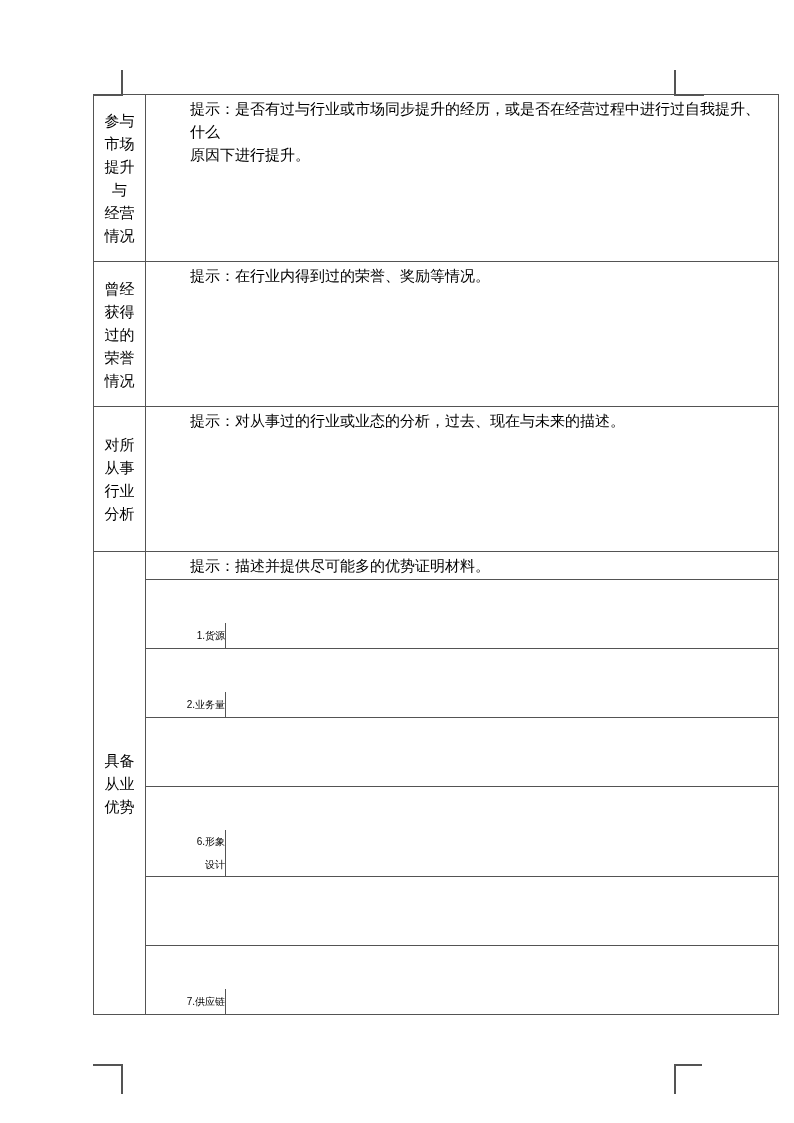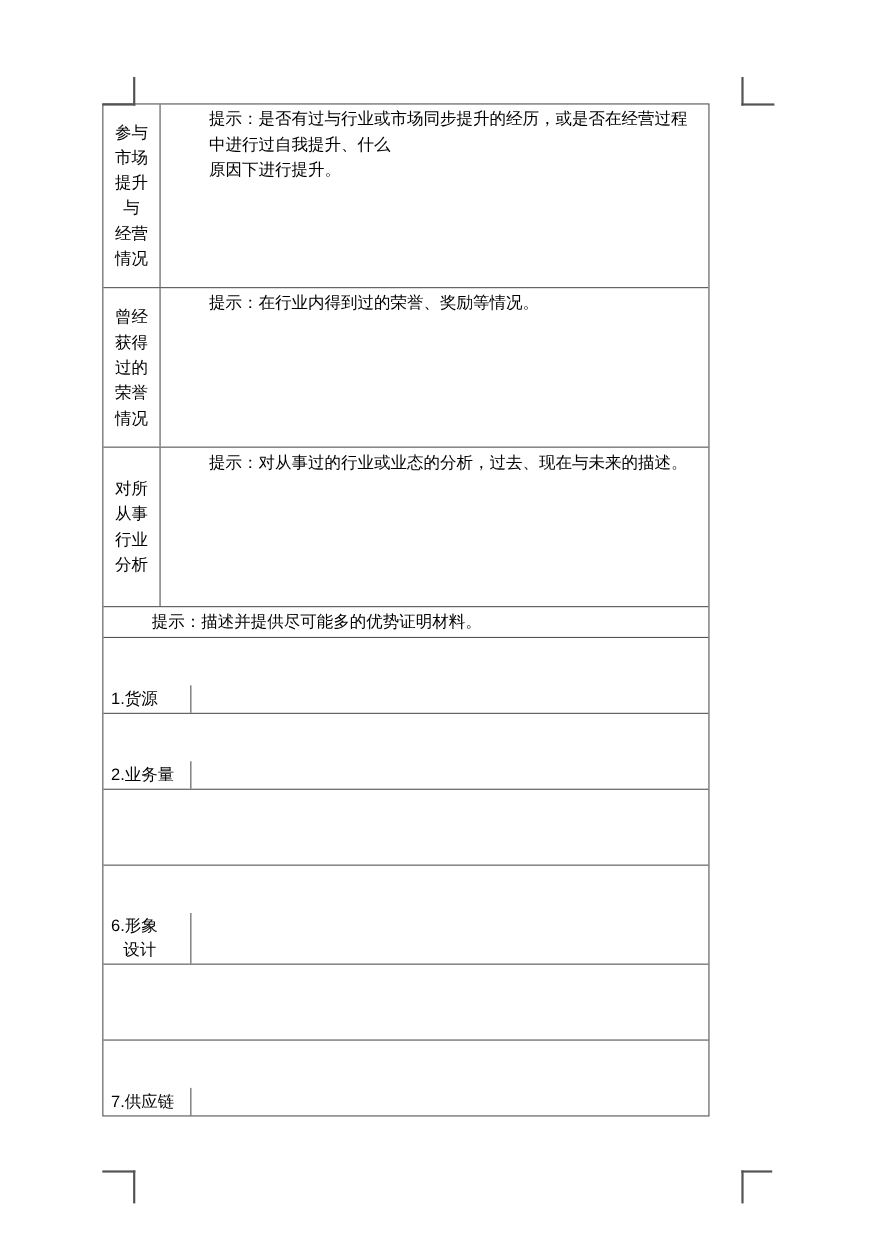--- a/index.html
+++ b/index.html
@@ -25,21 +25,21 @@
   .crop.tl{left:93px;top:70px;width:28px;height:24px;
     border-right:2px solid var(--border);border-bottom:2px solid var(--border);}
   .crop.tr{left:674px;top:70px;width:28px;height:24px;
     border-left:2px solid var(--border);border-bottom:2px solid var(--border);}
   .crop.bl{left:93px;top:1064px;width:28px;height:28px;
     border-right:2px solid var(--border);border-top:2px solid var(--border);}
   .crop.br{left:674px;top:1064px;width:26px;height:28px;
     border-left:2px solid var(--border);border-top:2px solid var(--border);}
   
   .form-table{
-    position:absolute;left:93px;top:94px;width:552px;height:921px;
+    position:absolute;left:93px;top:94px;width:686px;height:921px;
     border:1px solid var(--border);
     box-sizing:border-box;
     display:flex;flex-direction:column;
   }
   .trow{display:flex;box-sizing:border-box;}
   .trow.r1{height:167px;border-bottom:1px solid var(--border);}
   .trow.r2{height:145px;border-bottom:1px solid var(--border);}
   .trow.r3{height:145px;border-bottom:1px solid var(--border);}
   .trow.r4{flex:1;}
   .hcell{
@@ -66,21 +66,21 @@
   .subrow{
     flex:1;display:flex;box-sizing:border-box;
     border-bottom:1px solid var(--border);
   }
   .subrow:last-child{border-bottom:none;}
   .slabel{
     width:80px;min-width:80px;box-sizing:border-box;
     border-right:1px solid var(--border);
     display:flex;flex-direction:column;justify-content:center;
     padding-left:7px;
-    font-size:15px;line-height:23px;
+    font-size:10px;line-height:23px;align-items:flex-end;
   }
   .slabel .line:nth-child(2){padding-left:11px;font-family:Liberation Serif, serif;}
   .sval{flex:1;}
 </style>
 </head>
 <body>
 
 <div class="page">
 
   <div class="crop tl"></div>
@@ -130,20 +130,25 @@
           <div class="line">分析</div>
         </div>
       <div class="ccell">
         <div class="hint">
             <div class="line">提示：对从事过的行业或业态的分析，过去、现在与未来的描述。</div>
           </div>
       </div>
     </div>
 
     <div class="trow r4">
+      <div class="hcell">
+          <div class="line">具备</div>
+          <div class="line">从业</div>
+          <div class="line">优势</div>
+        </div>
       <div class="ccell col">
         <div class="subheader">
           <div class="hint">
               <div class="line">提示：描述并提供尽可能多的优势证明材料。</div>
             </div>
         </div>
         <div class="subrow">
           <div class="slabel">
               <div class="line">1.货源</div>
             </div>

